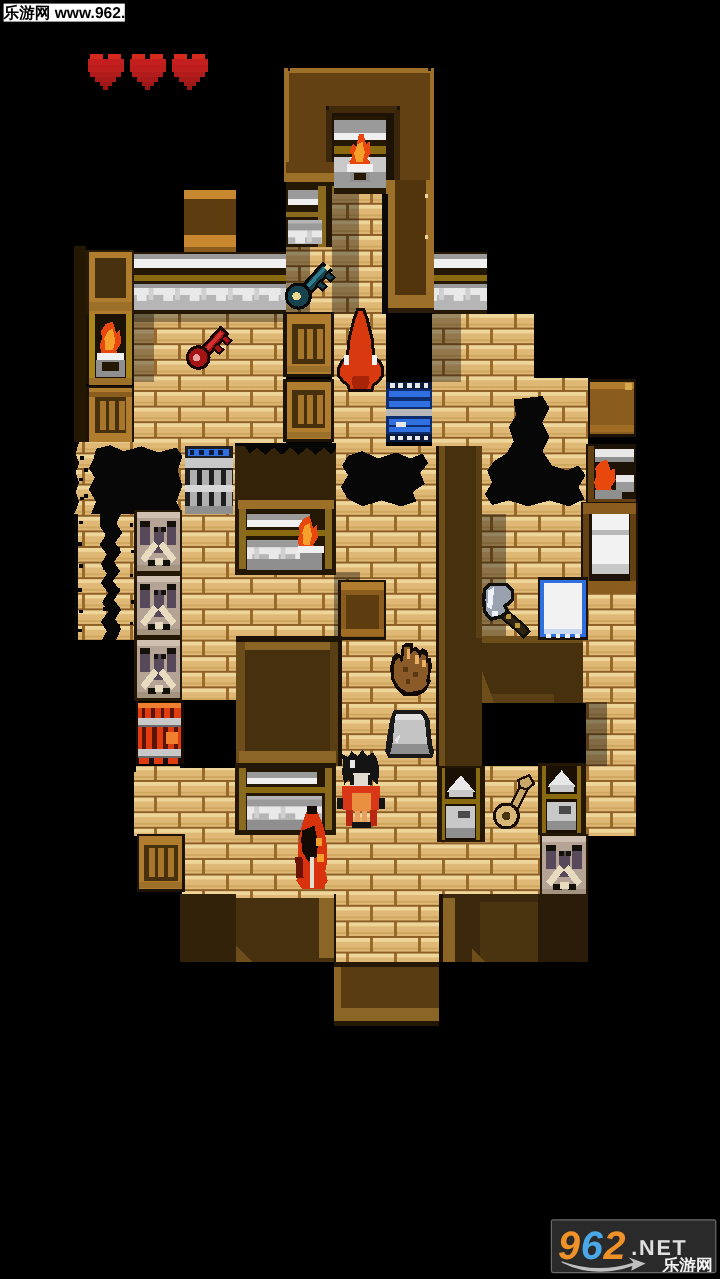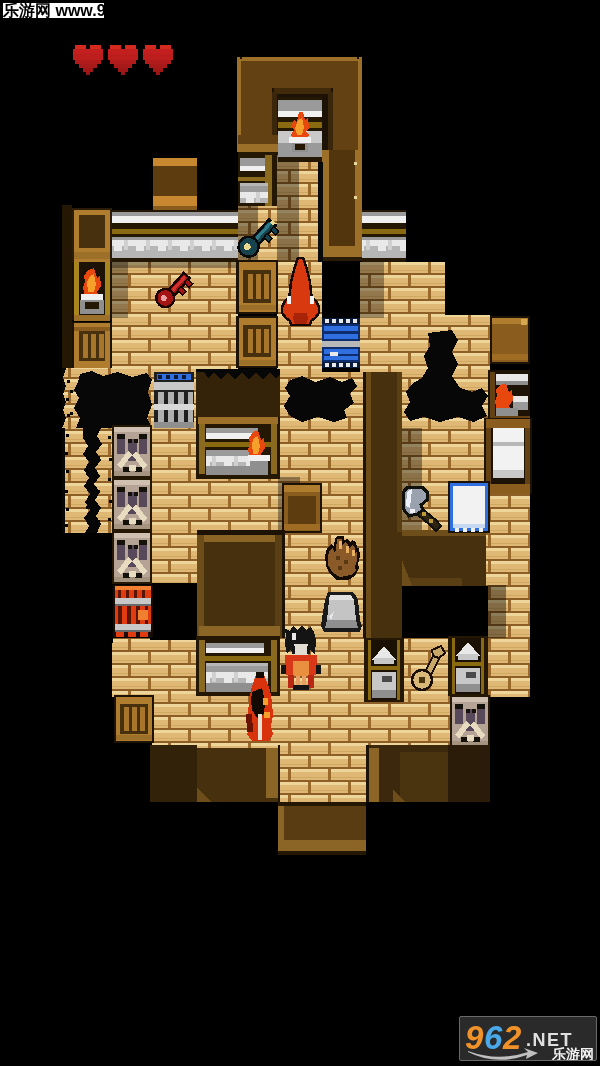--- a/index.html
+++ b/index.html
@@ -633,21 +633,21 @@
   <path d="M252 692 L262 688 L265 702 L264 714 L257 718 L252 710 L251 700 Z" fill="#140a04"></path>
   <rect x="258" y="714" width="4" height="26" fill="#e8e0d0"></rect>
   <path d="M246 714 L252 714 L253 732 L247 732 Z" fill="#6a1204"></path>
   <rect x="263" y="698" width="5" height="7" fill="#f6a02c"></rect>
   <rect x="264" y="712" width="6" height="6" fill="#f6a02c"></rect>
 </g>
 </g>
 </svg>
 
 <div style="position:absolute;left:3px;top:3px;width:101px;height:15px;background:#ffffff;color:#000;
-  font-size:16px;font-weight:bold;line-height:15px;text-align:center;white-space:nowrap;">乐游网 www.962.net</div>
+  font-size:13px;font-weight:bold;line-height:15px;text-align:center;white-space:nowrap;">乐游网 www.962.net</div>
 
 <div id="logo" style="position:absolute;left:459px;top:1016px;width:136px;height:43px;background:#2a2a2a;
   border:1px solid #6a6a6a;border-radius:2px;">
   <svg width="136" height="43" viewBox="0 0 136 43">
     <text x="5" y="32" font-family="Liberation Sans, sans-serif" font-size="33" font-weight="bold" font-style="italic" fill="#f0922a">9</text>
     <text x="24" y="32" font-family="Liberation Sans, sans-serif" font-size="33" font-weight="bold" font-style="italic" fill="#4aa8e8">6</text>
     <text x="43" y="32" font-family="Liberation Sans, sans-serif" font-size="33" font-weight="bold" font-style="italic" fill="#f0922a">2</text>
     <text x="66" y="29" font-family="Liberation Sans, sans-serif" font-size="18" font-weight="bold" letter-spacing="1.5" fill="#e0e0e0">.NET</text>
     <path d="M8 34 Q38 45 68 35 L64 31 L78 36 L66 42 L67 38 Q36 49 8 35 Z" fill="#c0c0c0"></path>
     <text x="92" y="42" font-family="Liberation Sans, sans-serif" font-size="14" font-weight="bold" fill="#f2f2f2">乐游网</text>

